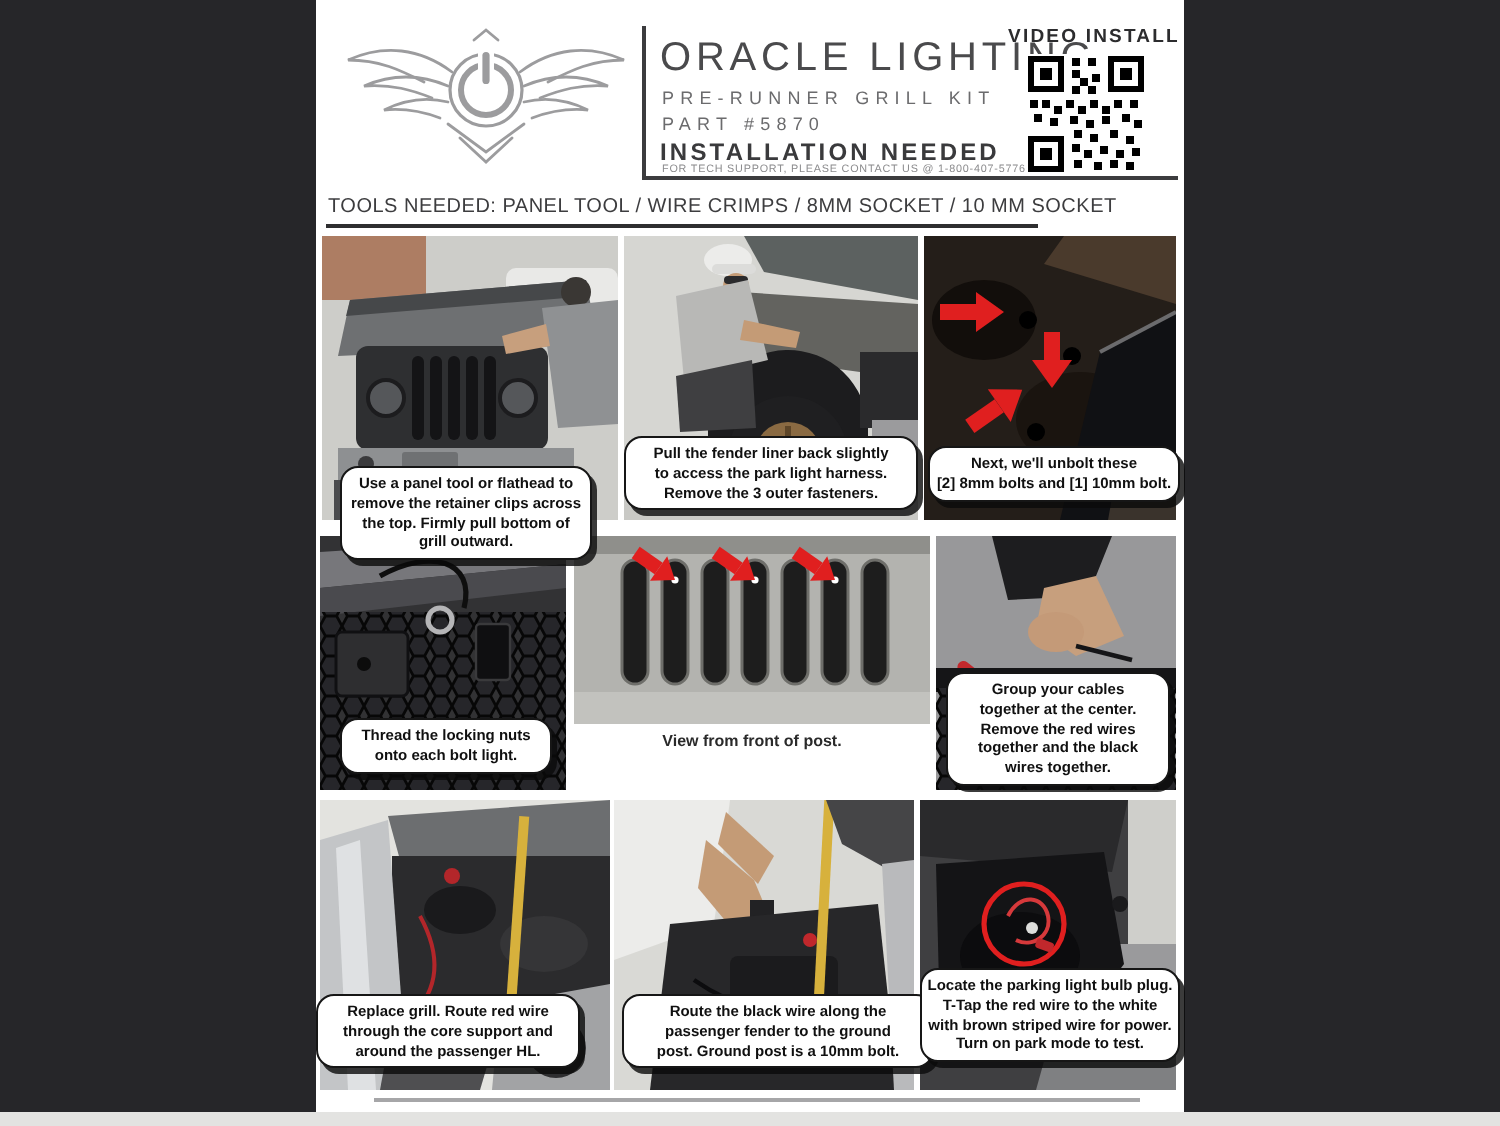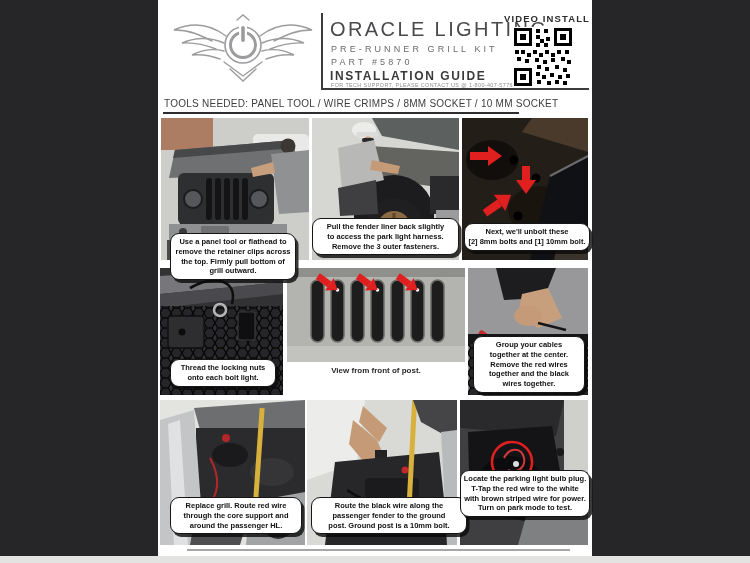--- a/index.html
+++ b/index.html
@@ -95,21 +95,21 @@
       <rect x="71" y="14" width="8" height="14" fill="#ffffff"></rect>
       <rect x="73.2" y="16" width="3.6" height="16" rx="1.8" fill="#9c9c9e"></rect>
     </svg>
 
     <div class="vline"></div>
     <div class="hline"></div>
 
     <div class="brand">ORACLE LIGHTING</div>
     <div class="sub">PRE-RUNNER GRILL KIT</div>
     <div class="part">PART #5870</div>
-    <div class="doc-title">INSTALLATION GUIDE</div>
+    <div class="doc-title">INSTALLATION NEEDED</div>
     <div class="support">FOR TECH SUPPORT, PLEASE CONTACT US @ 1-800-407-5776</div>
 
     <div class="video-label">VIDEO INSTALL</div>
     <svg class="qr" viewBox="0 0 60 60">
       <rect x="0" y="0" width="60" height="60" fill="#fff"></rect>
       <g fill="#000">
 
         <rect x="1" y="1" width="18" height="18"></rect>
           <rect x="4" y="4" width="12" height="12" fill="#fff"></rect>
           <rect x="7" y="7" width="6" height="6"></rect>
@@ -391,27 +391,27 @@
     <div class="cap" style="left:306px;top:223px;width:126px;min-height:27px;">Next, we'll unbolt these
 [2] 8mm bolts and [1] 10mm bolt.</div>
     <div class="cap" style="left:12px;top:359px;width:106px;min-height:26px;">Thread the locking nuts
 onto each bolt light.</div>
     <div class="cap-plain" style="left:129px;top:366px;width:178px;">View from front of post.</div>
     <div class="cap" style="left:315px;top:336px;width:112px;min-height:55px;">Group your cables
 together at the center.
 Remove the red wires
 together and the black
 wires together.</div>
-    <div class="cap" style="left:12px;top:497px;width:132px;min-height:37px;">Replace grill. Route red wire
+    <div class="cap" style="left:0;top:497px;width:132px;min-height:37px;">Replace grill. Route red wire
 through the core support and
 around the passenger HL.</div>
     <div class="cap" style="left:153px;top:497px;width:156px;min-height:37px;">Route the black wire along the
 passenger fender to the ground
 post. Ground post is a 10mm bolt.</div>
-    <div class="cap" style="left:302px;top:470px;width:130px;min-height:47px;">Locate the parking light bulb plug.
+    <div class="cap" style="left:302px;top:484px;width:130px;min-height:47px;">Locate the parking light bulb plug.
 T-Tap the red wire to the white
 with brown striped wire for power.
 Turn on park mode to test.</div>
 
     <div class="footer-line"></div>
   </div>
 
   <div class="bottom-bar"></div>
 </div>
 

